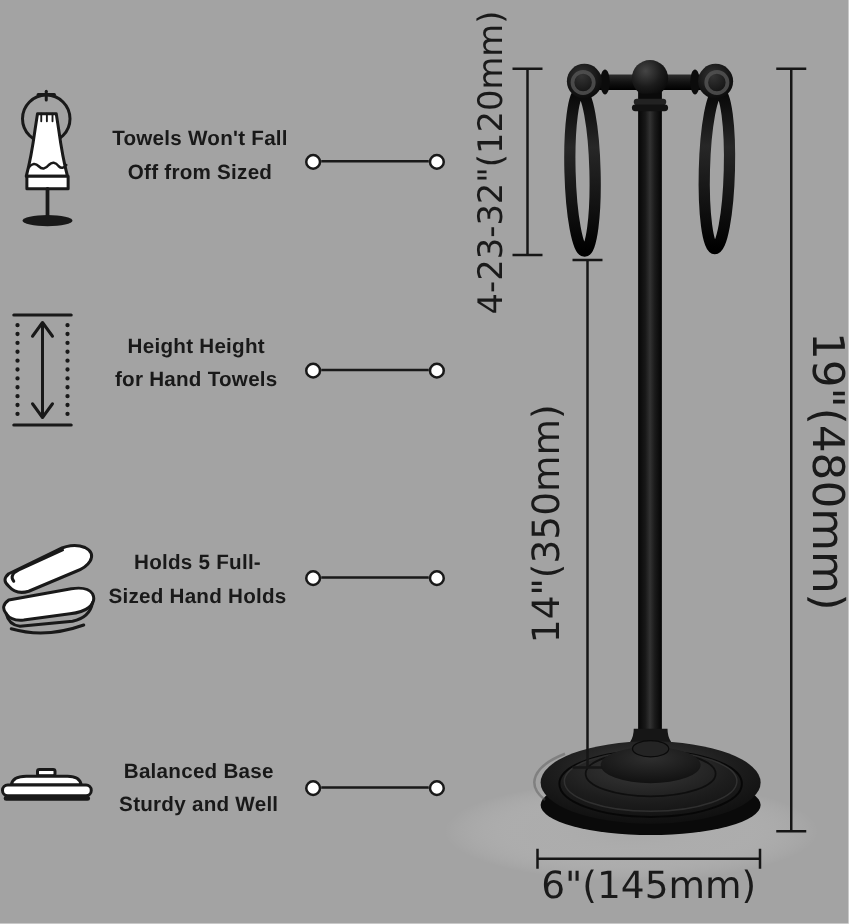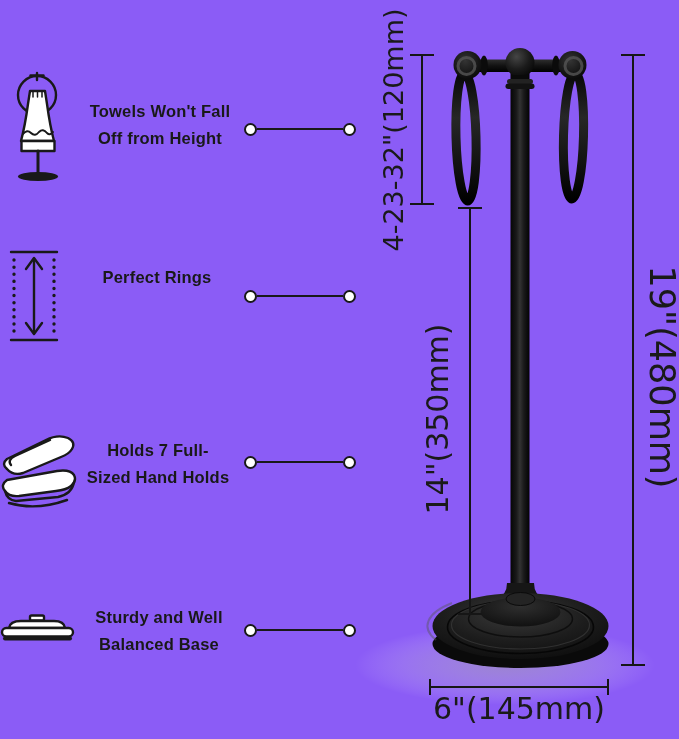--- a/index.html
+++ b/index.html
@@ -1,17 +1,17 @@
 <!DOCTYPE html>
 <html><head>
 <meta charset="utf-8">
 <style>
   html,body{margin:0;padding:0;background:#fff;}
   .canvas{
-    position:relative;width:679px;height:739px;background:#8b5cf6;
+    position:relative;width:679px;height:739px;background:#a3a3a3;
     overflow:hidden;font-family:"Liberation Sans",sans-serif;color:#191919;
   }
   .feature-text{
     position:absolute;width:190px;text-align:center;
     font-weight:bold;font-size:16.5px;line-height:27px;letter-spacing:.2px;color:#191919;
   }
   .connector{
     position:absolute;left:244px;width:112px;height:13px;
     display:flex;align-items:center;
   }
@@ -41,72 +41,73 @@
     <circle cx="23" cy="25" r="19"></circle>
     <path d="M16,21 L31,21 L33,34 Q36,56 40,71 L7,71 Q11,56 14,34 Z" fill="#fff"></path>
     <path d="M19,21 V27 M23.5,21 V27 M28,21 V27" stroke-width="1.5"></path>
     <path d="M9,64 Q13,59 17,63 Q21,67 25,62 Q29,58 33,63 Q36,66 39,62" stroke-width="2"></path>
     <rect x="7.5" y="71" width="33" height="10" fill="#fff"></rect>
     <line x1="24" y1="81" x2="24" y2="103" stroke-width="3"></line>
     <ellipse cx="24" cy="106.5" rx="20" ry="4.5" fill="#191919" stroke="none"></ellipse>
   </svg>
   <div class="feature-text" style="left:65px;top:98px">
     <div>Towels Won't Fall</div>
-    <div>Off from Height</div>
+    <div>Off from Sized</div>
   </div>
   <div class="connector" style="top:122.5px">
     <span class="dot"></span>
     <span class="cline"></span>
     <span class="dot"></span>
   </div>
 
   <svg class="icon-svg" style="left:8px;top:246px" width="52" height="100" viewBox="0 0 52 100">
     <line x1="3" y1="6" x2="49" y2="6"></line>
     <line x1="3" y1="94" x2="49" y2="94"></line>
     <path d="M6,14 V86" stroke-width="3.4" stroke-dasharray="0.1 7"></path>
     <path d="M46,14 V86" stroke-width="3.4" stroke-dasharray="0.1 7"></path>
     <line x1="26" y1="13" x2="26" y2="87"></line>
     <path d="M18,23 L26,12 L34,23"></path>
     <path d="M18,77 L26,88 L34,77"></path>
   </svg>
   <div class="feature-text" style="left:62px;top:263.5px">
-    <div>Perfect Rings</div>
+    <div>Height Height</div>
+    <div>for Hand Towels</div>
   </div>
   <div class="connector" style="top:289.5px">
     <span class="dot"></span>
     <span class="cline"></span>
     <span class="dot"></span>
   </div>
 
   <svg class="icon-svg" style="left:0;top:430px" width="78" height="86" viewBox="0 0 78 86">
     <path d="M5,61 Q0,55 7,50 L57,41 Q70,39 74,45 Q77,51 71,56 Q66,60 56,61 L19,66 Q9,67 5,61 Z" fill="#fff"></path>
     <path d="M5,61 Q7,70 16,71 L58,67 Q72,64 74,52"></path>
     <path d="M9,73 Q36,81 67,70"></path>
     <path d="M7,39 Q1,34 7,29 L46,10 Q58,4 68,8 Q76,12 72,19 Q69,24 61,27 L23,43 Q13,46 7,39 Z" fill="#fff"></path>
     <path d="M11,35 Q7,30 15,26 L50,10"></path>
   </svg>
   <div class="feature-text" style="left:63px;top:436.5px">
-    <div>Holds 7 Full-</div>
+    <div>Holds 5 Full-</div>
     <div>Sized Hand Holds</div>
   </div>
   <div class="connector" style="top:455.5px">
     <span class="dot"></span>
     <span class="cline"></span>
     <span class="dot"></span>
   </div>
 
   <svg class="icon-svg" style="left:0;top:610px" width="76" height="32" viewBox="0 0 76 32">
     <rect x="30" y="5.5" width="14" height="5" rx="1.5" fill="#fff"></rect>
     <path d="M9,18 Q10,11 21,11 L54,11 Q64,11 65,18 Z" fill="#fff"></path>
     <rect x="2" y="18" width="71" height="8.5" rx="4.2" fill="#fff"></rect>
     <line x1="5" y1="28.5" x2="70" y2="28.5" stroke-width="4"></line>
   </svg>
   <div class="feature-text" style="left:64px;top:603.5px">
+    <div>Balanced Base</div>
     <div>Sturdy and Well</div>
-    <div>Balanced Base</div>
   </div>
   <div class="connector" style="top:623.5px">
     <span class="dot"></span>
     <span class="cline"></span>
     <span class="dot"></span>
   </div>
 
   <svg class="stand-svg" width="329" height="739" viewBox="350 0 329 739">
     <defs>
       <linearGradient id="pg" x1="0" y1="0" x2="1" y2="0">

